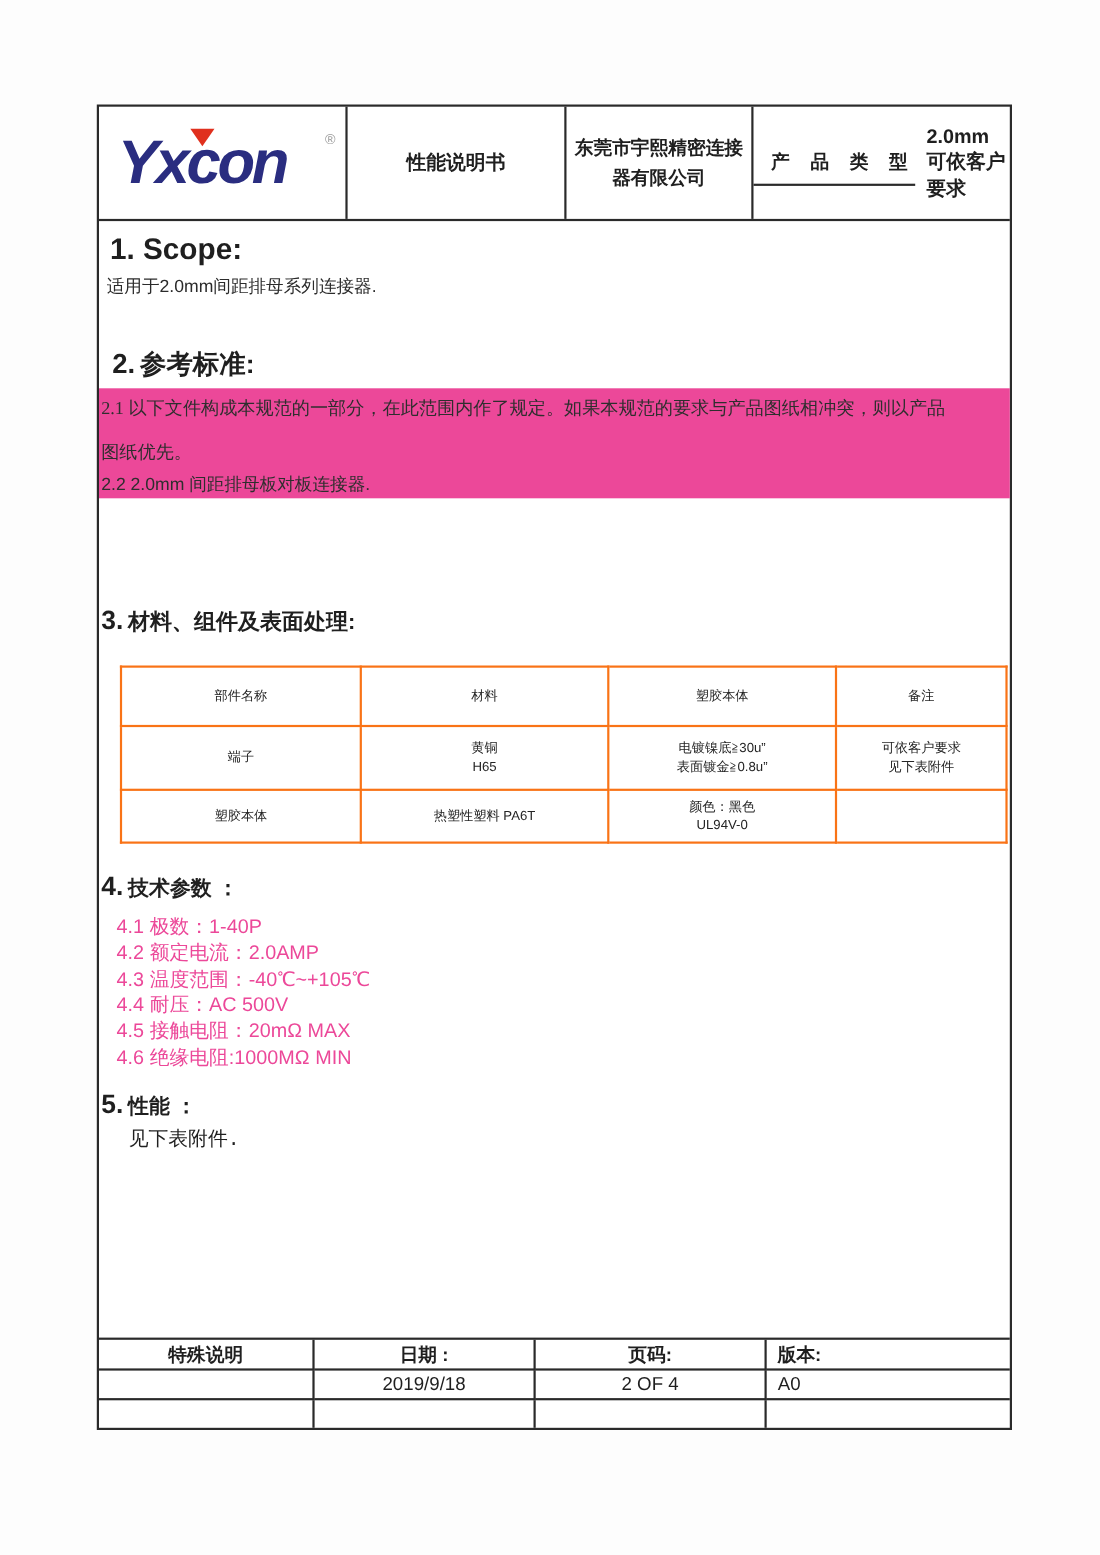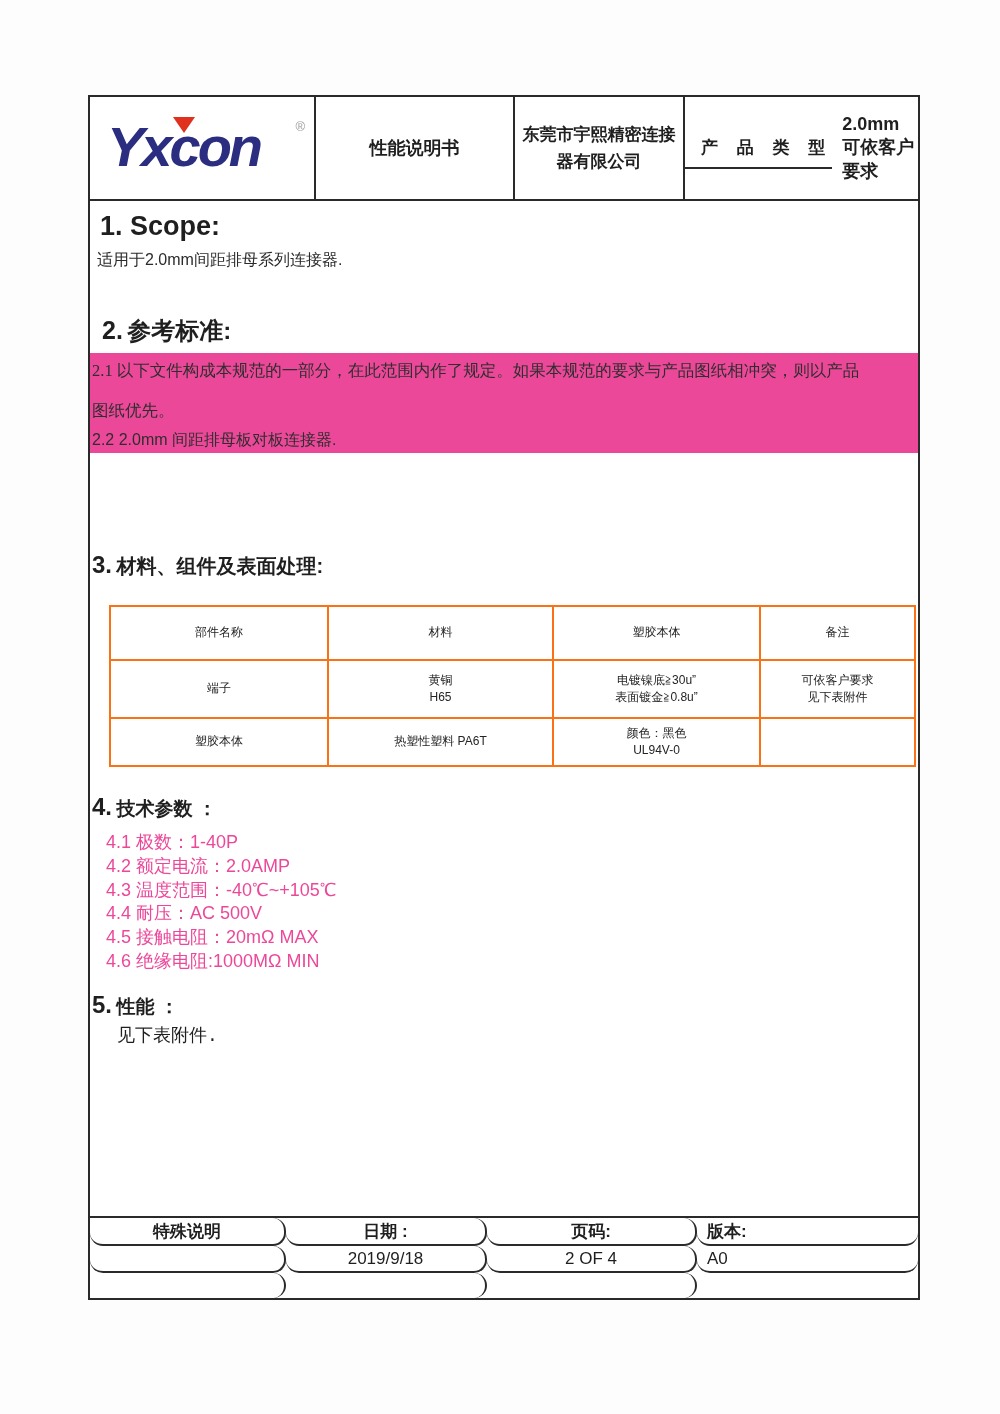--- a/index.html
+++ b/index.html
@@ -76,21 +76,21 @@
   .mat-table .r-head td { height:54px; }
   .mat-table .r1 td { height:58px; }
   .mat-table .r2 td { height:48px; }
   
   .ftr {
     position:absolute; left:0; bottom:0; width:100%; height:82px;
     display:grid; grid-template-columns:196px 201px 210px 1fr;
     grid-template-rows:28px 27px 1fr; border-top:2px solid #2a2a2a;
   }
   .ftr-cell { border-right:2px solid #2a2a2a; border-bottom:2px solid #2a2a2a;
-    display:flex; align-items:center; justify-content:center; font-size:17px;border-radius:13px; }
+    display:flex; align-items:center; justify-content:center; font-size:17px; }
   .ftr-cell.col4 { border-right:none; justify-content:flex-start; padding-left:10px; }
   .ftr-cell.row3 { border-bottom:none; }
   .ftr-cell.head { font-weight:bold; }
 </style>
 </head>
 <body>
 
 <div class="page">
   <div class="doc-border">
 

